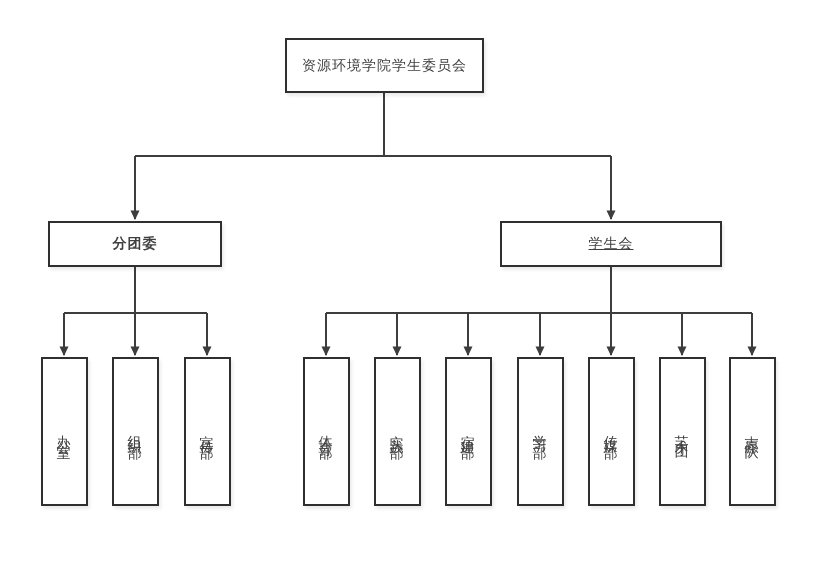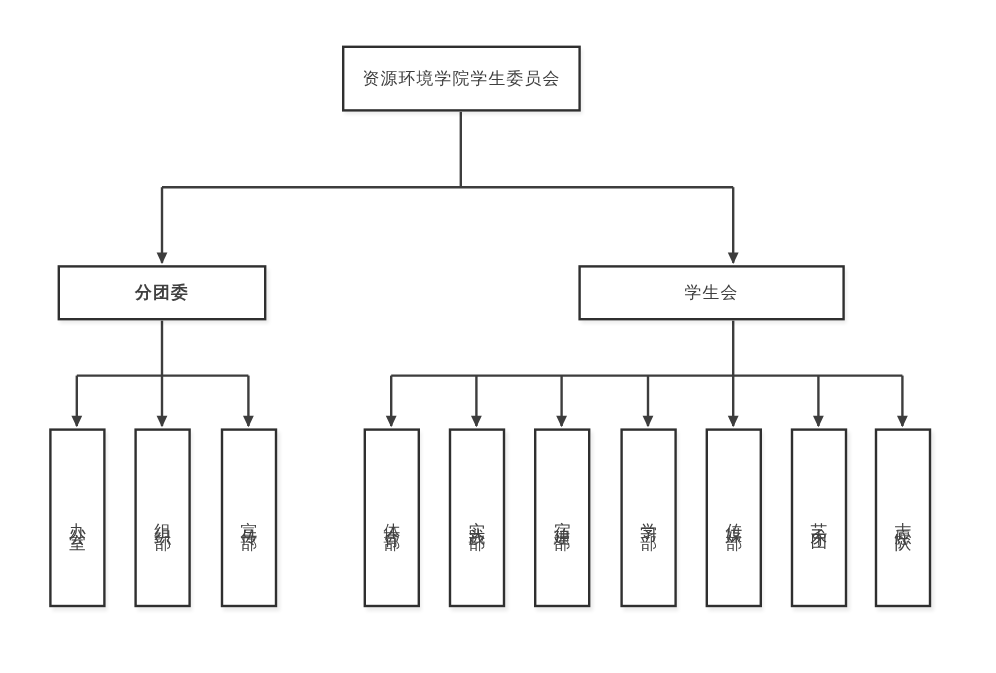--- a/index.html
+++ b/index.html
@@ -32,21 +32,21 @@
     display: flex;
     align-items: center;
     justify-content: center;
     color: var(--text);
     font-size: 14px;
     letter-spacing: 1px;
     box-shadow: 2px 3px 3px rgba(0,0,0,0.08);
   }
   .node-root  { left: 285px;  top: 38px;  width: 199px; height: 55px; }
   .node-l2a   { left: 48px;   top: 221px; width: 174px; height: 46px; font-weight: bold; }
-  .node-l2b   { left: 482px;  top: 221px; width: 222px; height: 46px; }
+  .node-l2b   { left: 500px;  top: 221px; width: 222px; height: 46px; text-decoration: underline; }
   .leaf       { top: 357px; width: 47px; height: 149px; }
   .leaf span {
     writing-mode: vertical-lr;
     text-orientation: upright;
     letter-spacing: 5px;
     font-size: 14px;
     color: var(--text);
   }
   .leaf-0 { left: 40.5px; }
   .leaf-1 { left: 111.5px; }

